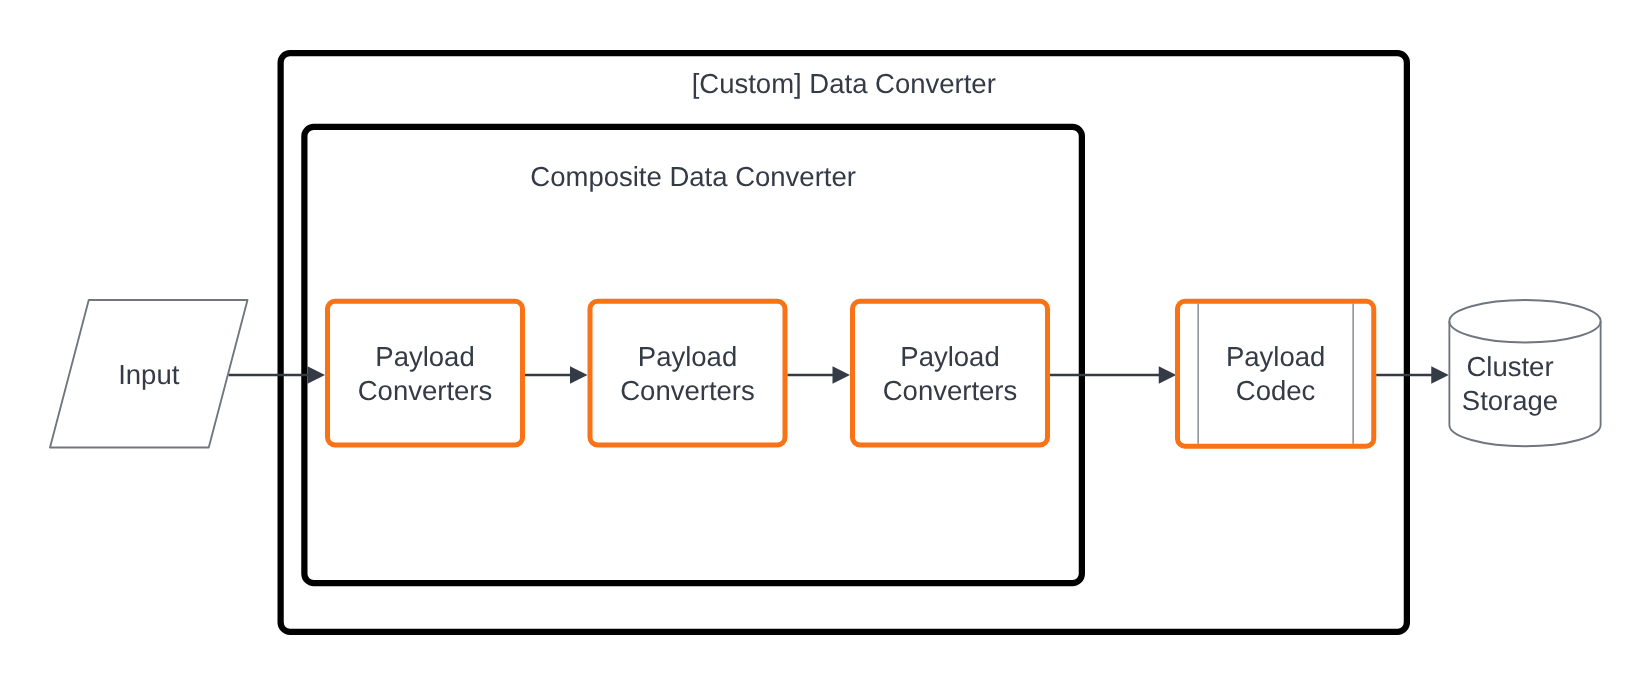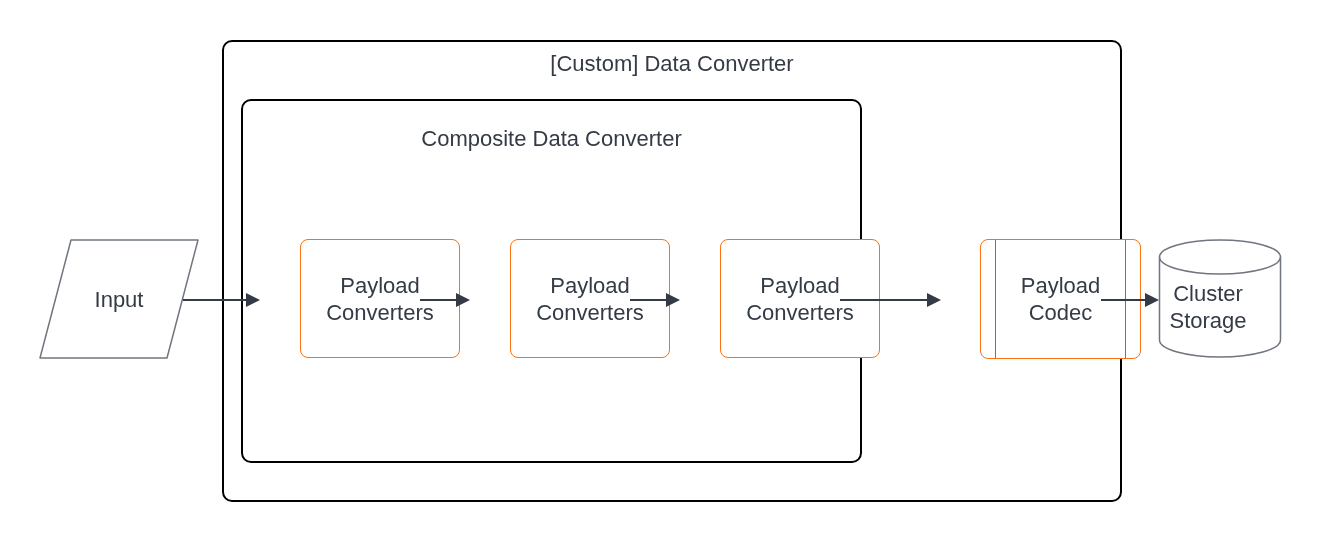--- a/index.html
+++ b/index.html
@@ -12,45 +12,44 @@
     width: 1320px;
     height: 540px;
     background: #ffffff;
     font-family: "Liberation Sans", sans-serif;
     color: #343b46;
     overflow: hidden;
   }
   
   .container-box {
     position: absolute;
-    border: 2px solid #000000;
+    border: 5px solid #000000;
     border-radius: 10px;
     background: transparent;
   }
   .container-title {
     position: absolute;
     left: 0;
     right: 0;
     text-align: center;
     font-size: 22px;
     line-height: 27px;
   }
   
   .node {
     position: absolute;
     box-sizing: border-box;
   }
   .rect-node {
-    border: 1px solid #f97316;
+    border: 4px solid #f97316;
     border-radius: 8px;
     background: #ffffff;
     display: flex;
     align-items: center;
     justify-content: center;
-    margin-left: 40px;
   }
   .node-label {
     font-size: 22px;
     line-height: 27px;
     text-align: center;
     white-space: pre-line;
   }
   .shape-node svg {
     position: absolute;
     left: 0;

